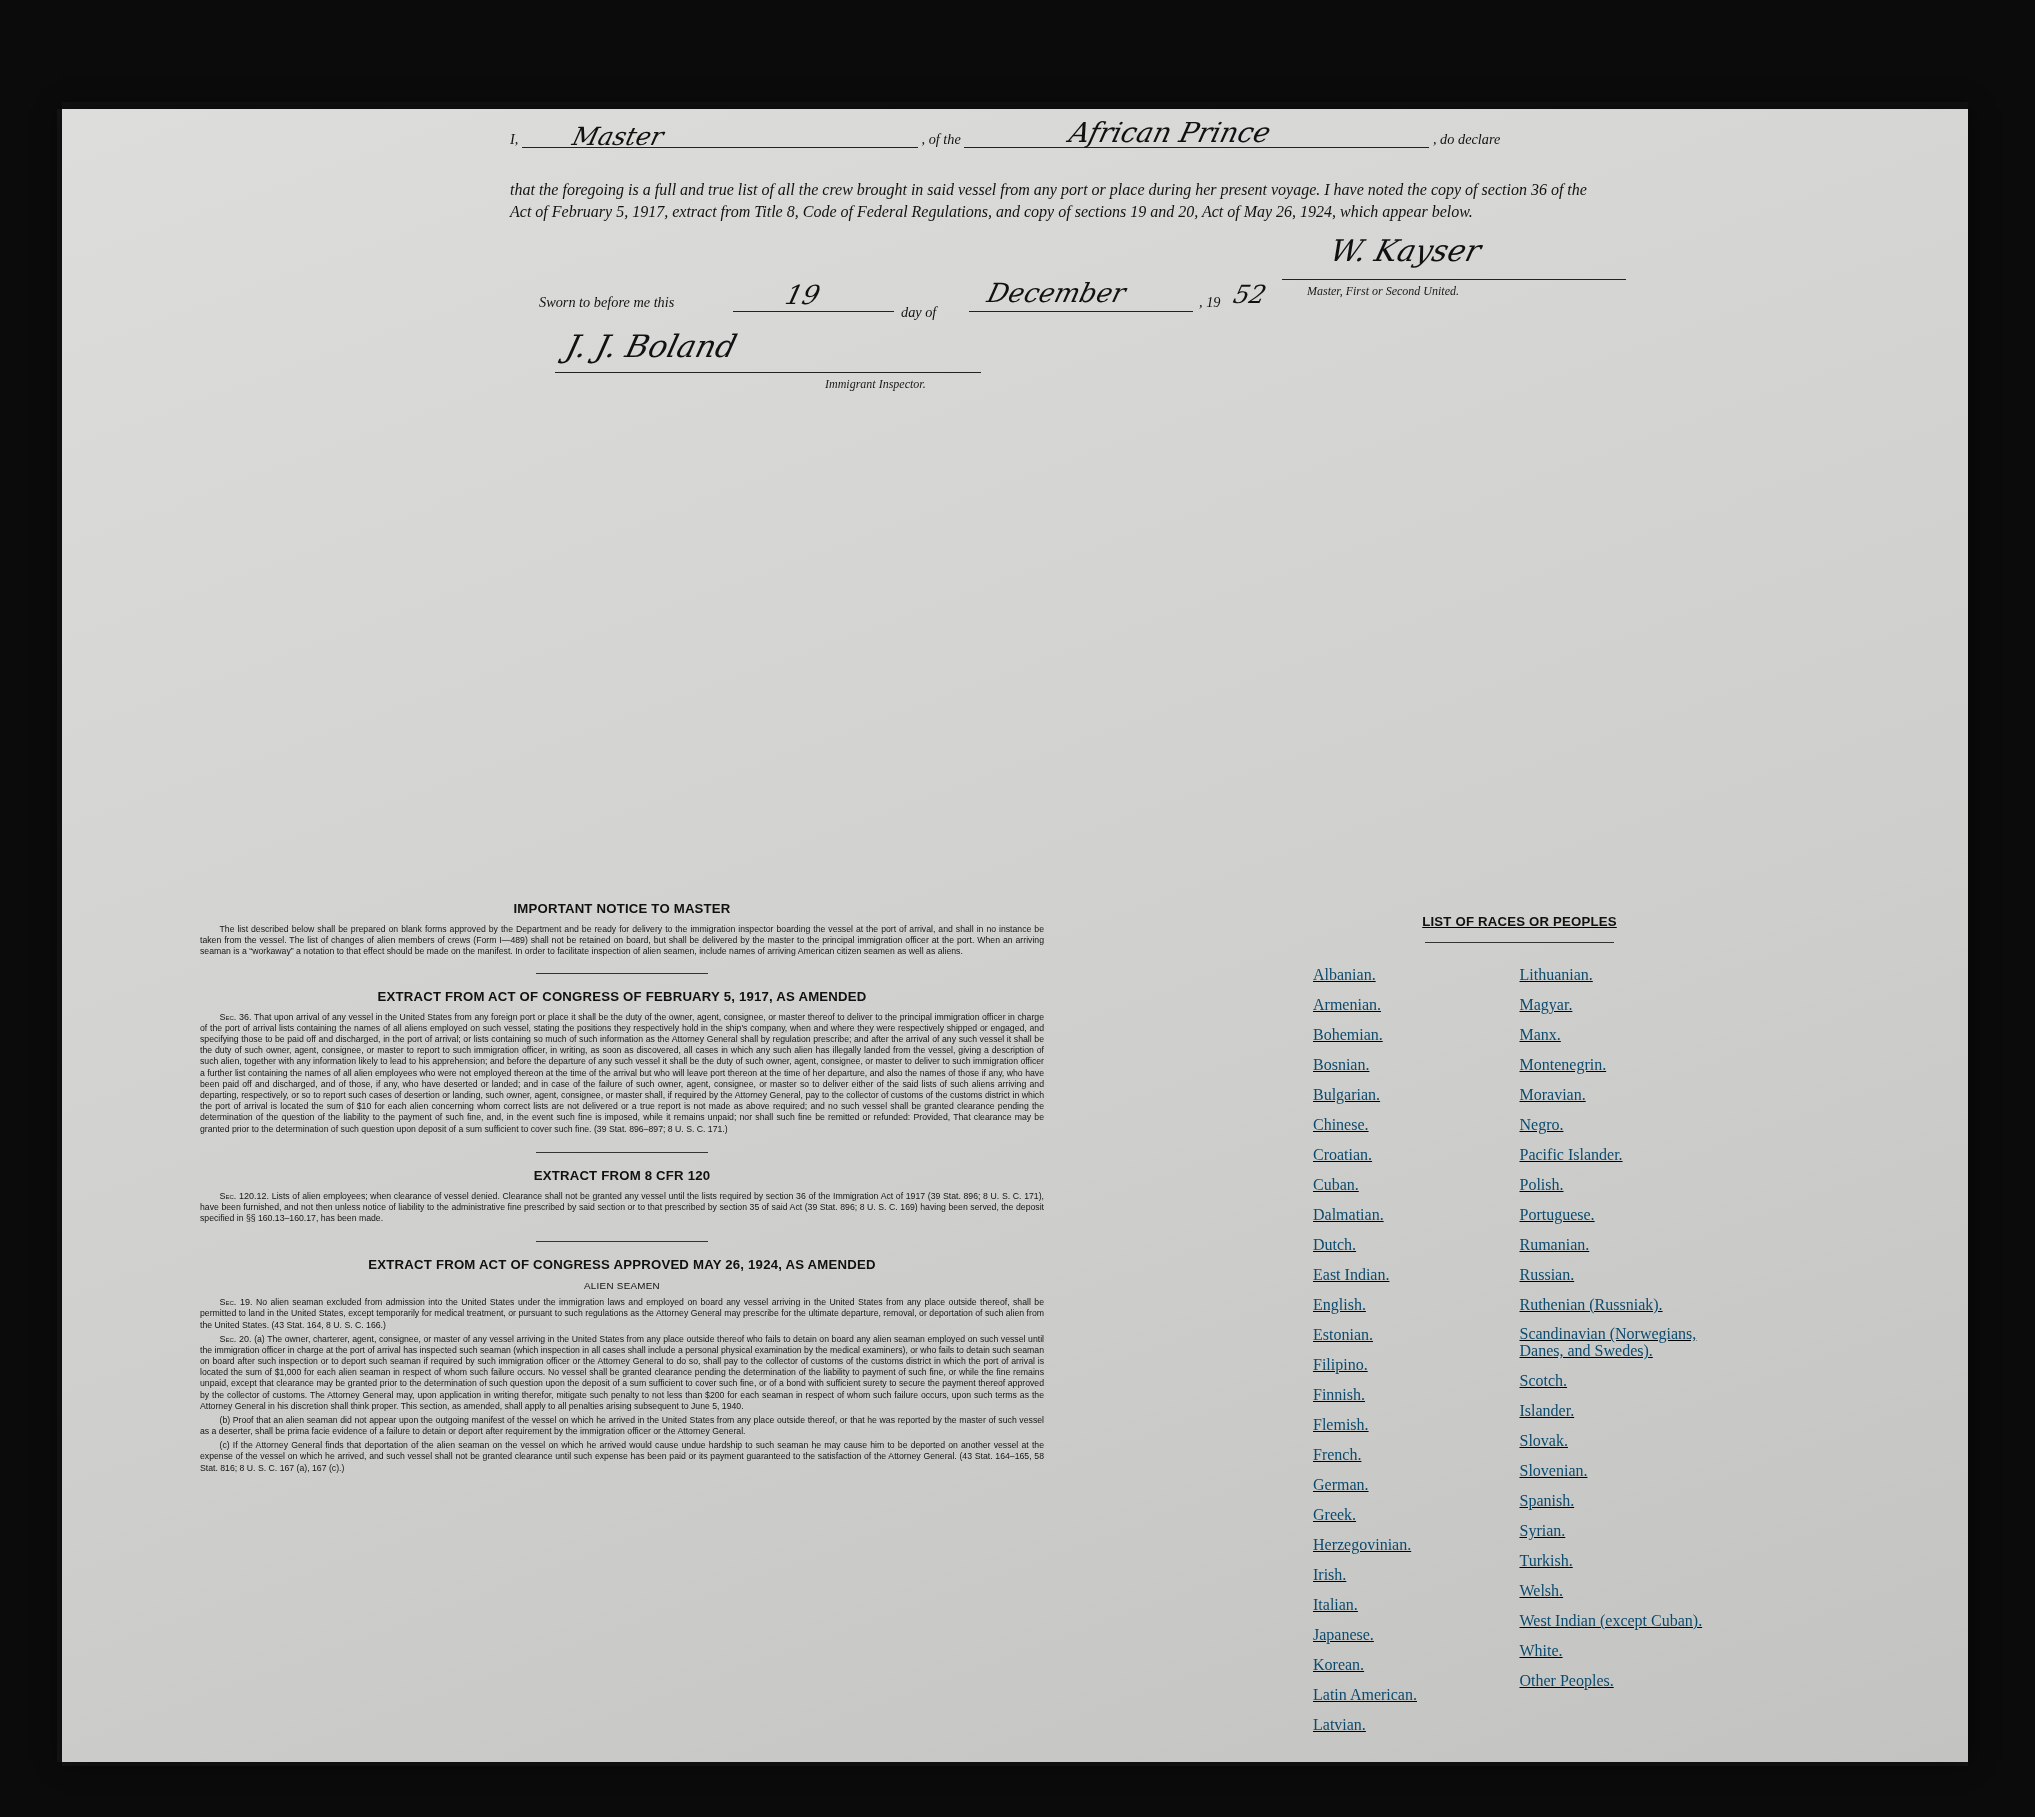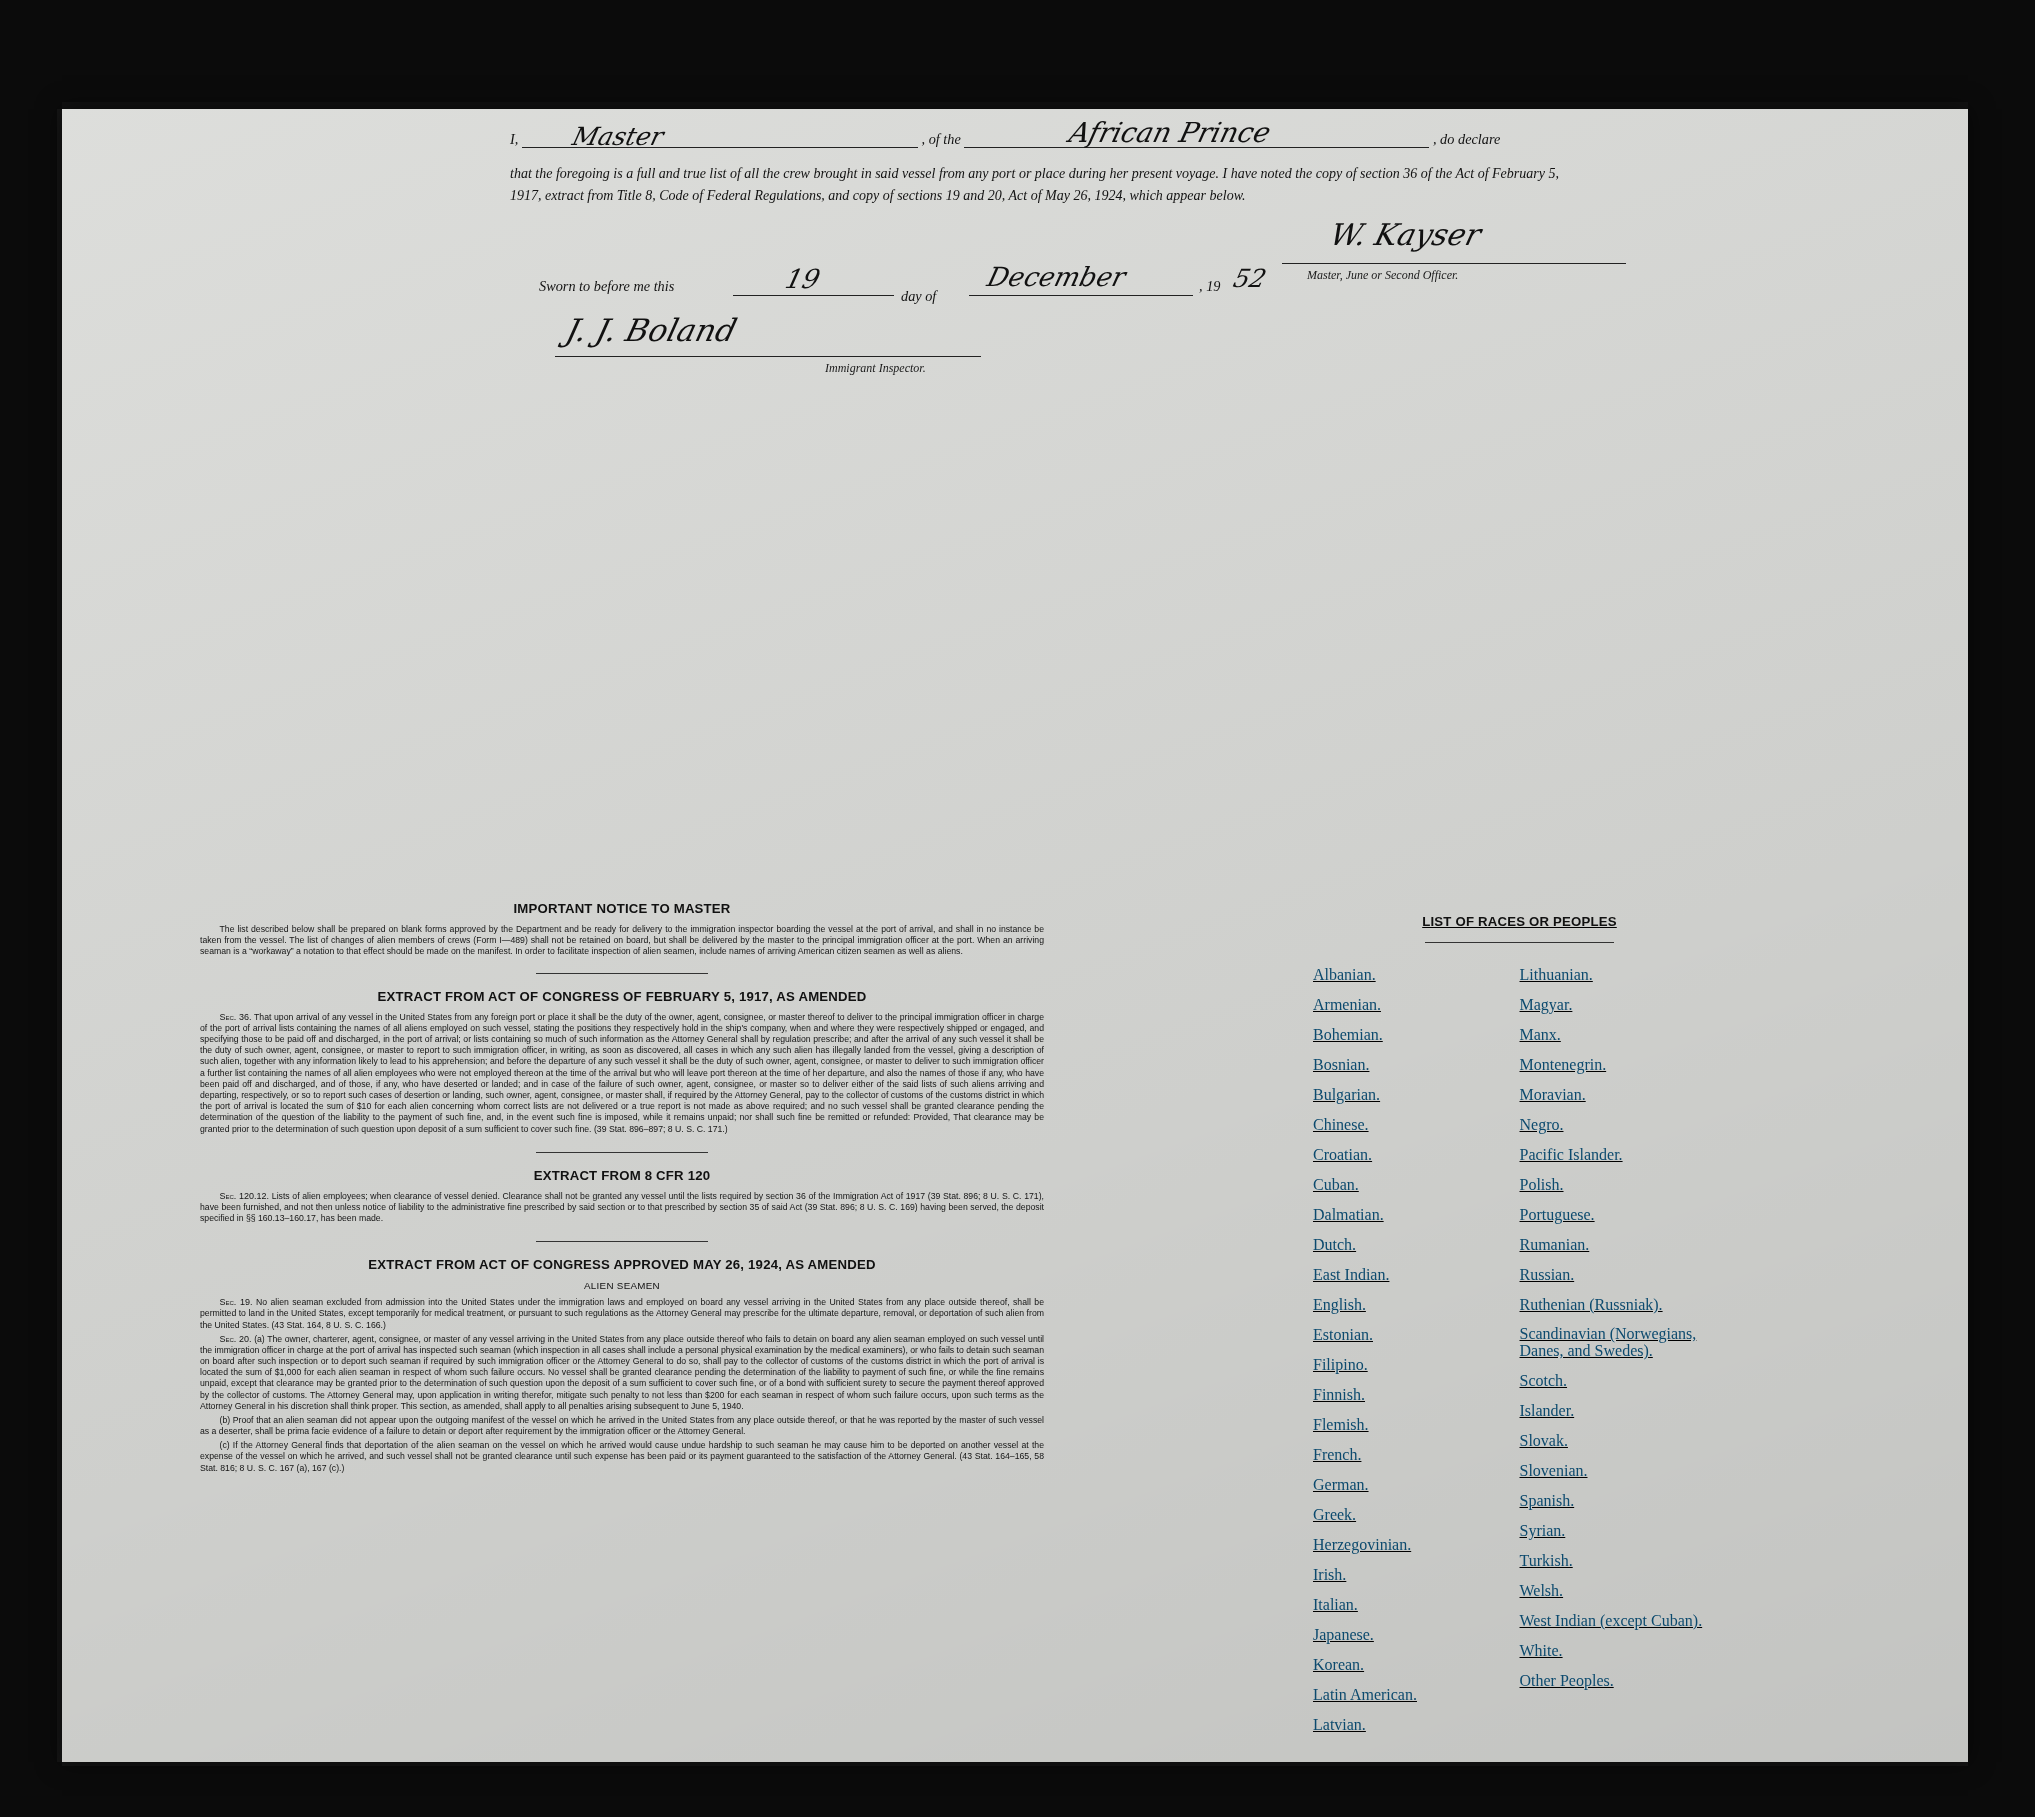--- a/index.html
+++ b/index.html
@@ -112,24 +112,24 @@
   }
   .hw {
     position: absolute;
     font-family: "DejaVu Serif", serif;
     font-style: italic;
     color: #111;
     transform: skewX(-14deg);
     white-space: nowrap;
   }
   .aff-para {
-    font-size: 14px;
+    font-size: 16px;
     font-style: italic;
     line-height: 22.4px;
-    margin-top: 1px;
+    margin-top: 17px;
     width: 1079px;
   }
   .sign-rule {
     position: absolute;
     border-bottom: 0.9px solid #222;
   }
   .cap {
     position: absolute;
     font-size: 12px;
     font-style: italic;
@@ -277,21 +277,21 @@
 
           <span class="hw script" style="left:63px; top:-9.2px; font-size:25px;">Master</span>
           <span class="hw script" style="left:560px; top:-15px; font-size:27.6px;">African Prince</span>
         </div>
 
         <div class="aff-para">that the foregoing is a full and true list of all the crew brought in said vessel from any port or place during her present voyage. I have noted the copy of section 36 of the Act of February 5, 1917, extract from Title 8, Code of Federal Regulations, and copy of sections 19 and 20, Act of May 26, 1924, which appear below.</div>
 
         <div style="position:relative; height:109px;">
           <span class="hw script" style="left:821px; top:9.2px; font-size:30px;">W. Kayser</span>
           <div class="sign-rule" style="left:772px; top:55px; width:344px;"></div>
-          <span class="cap" style="left:797px; top:60px;">Master, June or Second Officer.</span>
+          <span class="cap" style="left:797px; top:60px;">Master, First or Second United.</span>
 
           <span class="sworn" style="left:29px; top:70px;">Sworn to before me this</span>
           <div class="sign-rule" style="left:223px; top:87px; width:161px;"></div>
           <span class="hw script" style="left:276px; top:55px; font-size:26.4px;">19</span>
           <span class="sworn" style="left:391px; top:70px;margin-top:10px;">day of</span>
           <div class="sign-rule" style="left:459px; top:87px; width:224px;"></div>
           <span class="hw script" style="left:478px; top:53px; font-size:26.4px;">December</span>
           <span class="sworn" style="left:689px; top:70px;">, 19</span>
           <span class="hw script" style="left:724px; top:56px; font-size:25px;">52</span>
 

